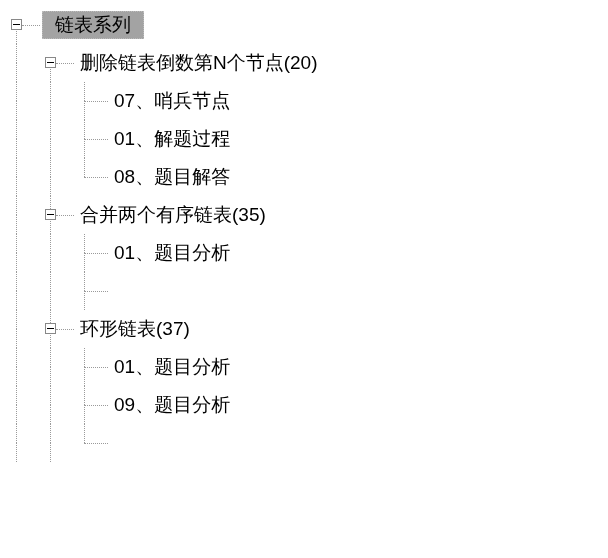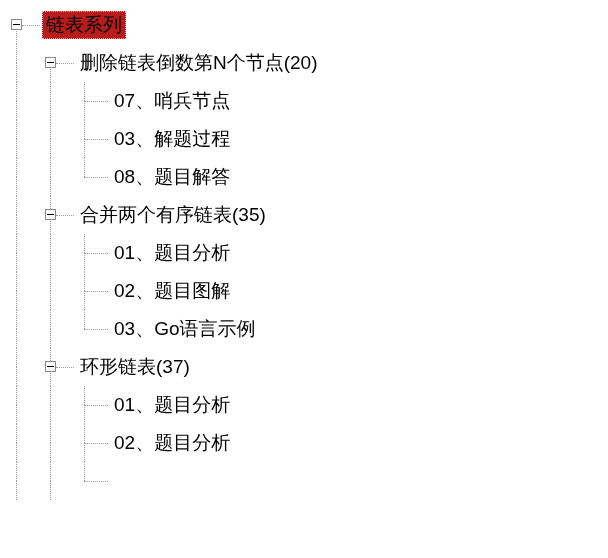--- a/index.html
+++ b/index.html
@@ -67,23 +67,23 @@
     left: 1px; right: 1px;
     top: 4px;
     height: 1px;
     background: #000;
   }
   .label {
     padding: 1px 4px;
     white-space: nowrap;
   }
   .label.sel {
-    background: #b91c1c;
+    background: #a3a3a3;
     border: 1px dotted #bbb;
-    padding: 0 3px;
+    padding: 0 12px;
   }
   .children {
     position: relative;
   }
 </style>
 </head>
 <body>
 
 <div class="node">
 
@@ -142,21 +142,21 @@
             </div>
           <div class="gutter">
               <div class="v-top"></div>
               <div class="v-bot"></div>
             </div>
           <div class="gutter">
               <div class="v-top"></div>
               <div class="v-bot"></div>
               <div class="h"></div>
             </div>
-          <span class="label">03、解题过程</span>
+          <span class="label">01、解题过程</span>
         </div>
 
         <div class="row">
           <div class="gutter">
               <div class="v-top"></div>
               <div class="v-bot"></div>
             </div>
           <div class="gutter">
               <div class="v-top"></div>
               <div class="v-bot"></div>
@@ -210,36 +210,20 @@
             </div>
           <div class="gutter">
               <div class="v-top"></div>
               <div class="v-bot"></div>
             </div>
           <div class="gutter">
               <div class="v-top"></div>
               <div class="v-bot"></div>
               <div class="h"></div>
             </div>
-          <span class="label">02、题目图解</span>
-        </div>
-        <div class="row">
-          <div class="gutter">
-              <div class="v-top"></div>
-              <div class="v-bot"></div>
-            </div>
-          <div class="gutter">
-              <div class="v-top"></div>
-              <div class="v-bot"></div>
-            </div>
-          <div class="gutter">
-              <div class="v-top"></div>
-              <div class="h"></div>
-            </div>
-          <span class="label">03、Go语言示例</span>
         </div>
       </div>
     </div>
 
     <div class="node">
       <div class="row">
         <div class="gutter">
             <div class="v-top"></div>
             <div class="v-bot"></div>
           </div>
@@ -277,21 +261,21 @@
             </div>
           <div class="gutter">
               <div class="v-top"></div>
               <div class="v-bot"></div>
             </div>
           <div class="gutter">
               <div class="v-top"></div>
               <div class="v-bot"></div>
               <div class="h"></div>
             </div>
-          <span class="label">02、题目分析</span>
+          <span class="label">09、题目分析</span>
         </div>
         <div class="row">
           <div class="gutter">
               <div class="v-top"></div>
               <div class="v-bot"></div>
             </div>
           <div class="gutter">
               <div class="v-top"></div>
               <div class="v-bot"></div>
             </div>

